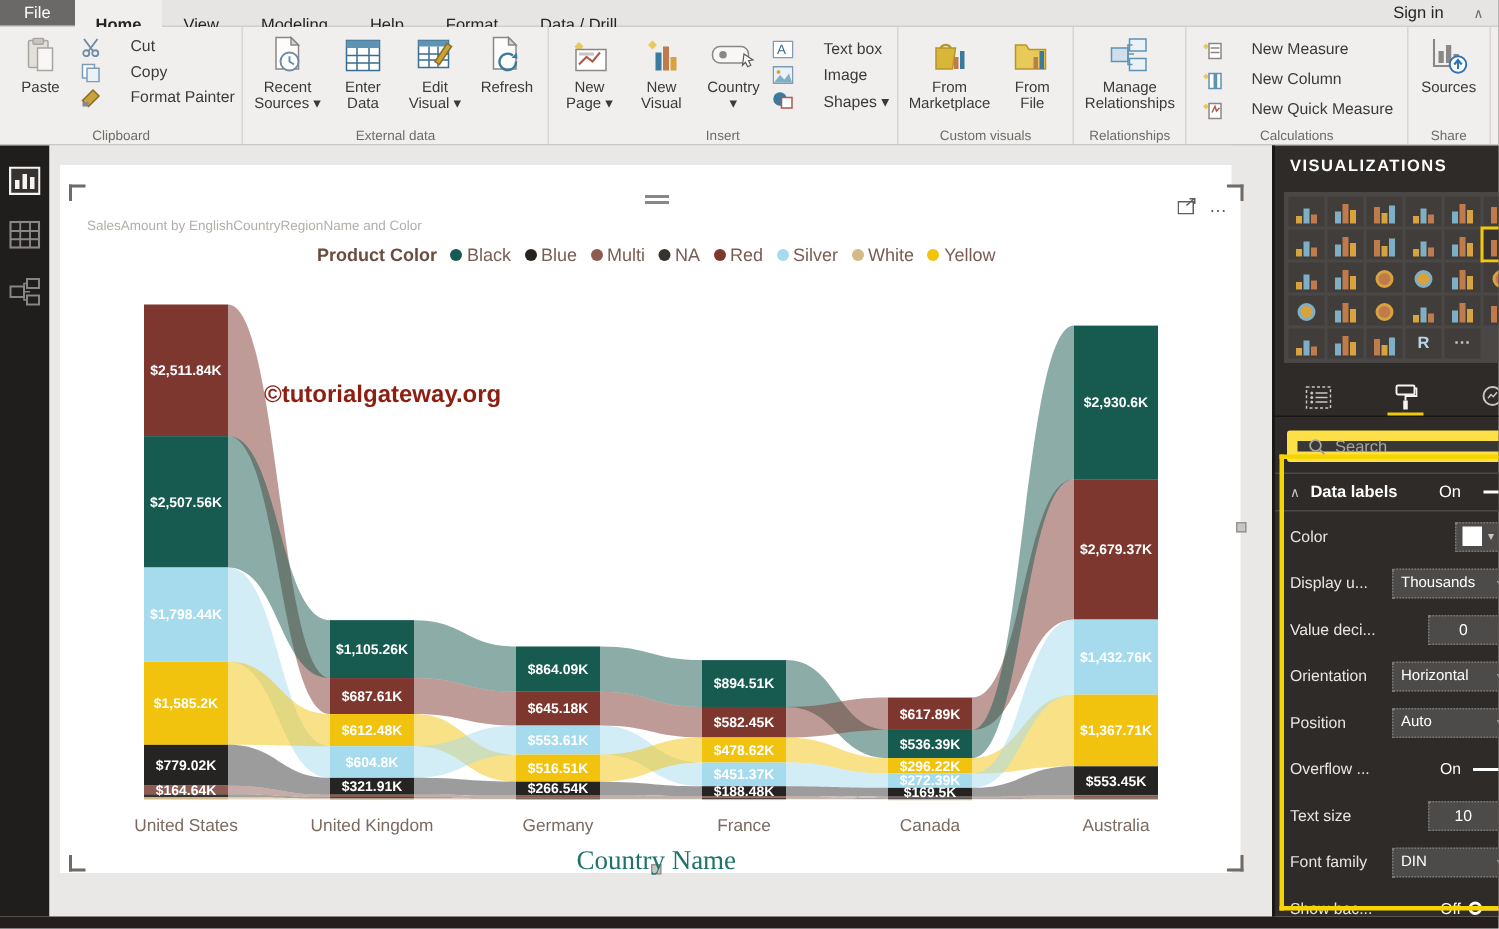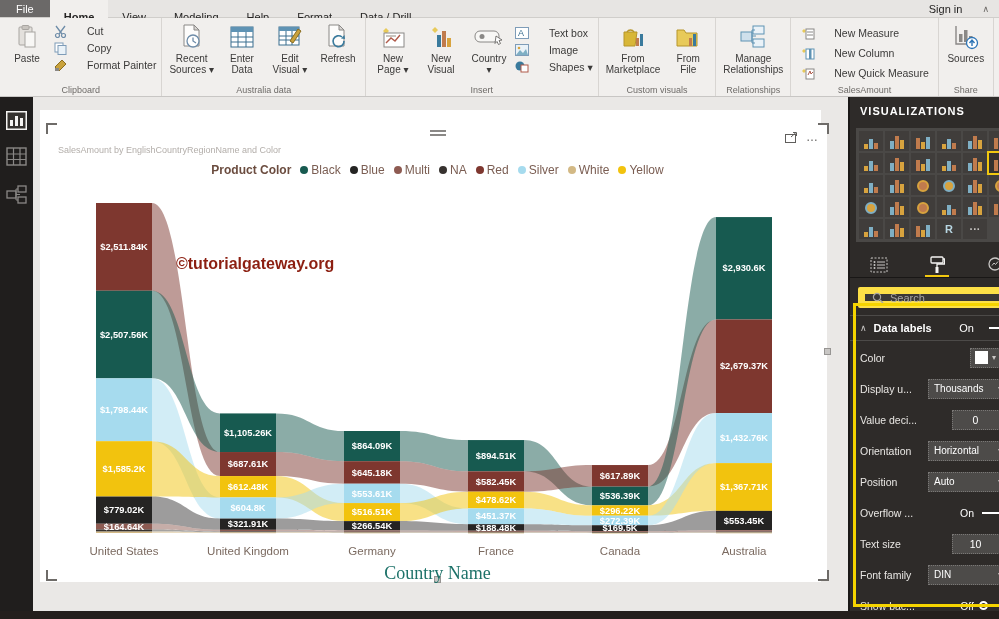--- a/index.html
+++ b/index.html
@@ -215,21 +215,21 @@
         <span class="ic">
           <svg width="22" height="26" viewBox="0 0 22 26">
               <path d="M2 1 h10 l5 5 v16 h-15 z" fill="#FDFCFB" stroke="#8A8886"></path>
               <path d="M12 1 l5 5 h-5 z" fill="#D8D5D2" stroke="#8A8886"></path>
               <path d="M15 13 a5.5 5.5 0 1 0 2 4" fill="none" stroke="#3A7A9C" stroke-width="1.6"></path>
               <path d="M17.5 11 l0.5 4 -4 -0.5 z" fill="#3A7A9C"></path>
             </svg>
         </span>
         <span class="lbl">Refresh</span>
       </div>
-      <div class="gname">Australia data</div>
+      <div class="gname">External data</div>
     </div>
 
     <div class="rgroup">
       <div class="rb-lg">
         <span class="ic">
           <svg width="26" height="24" viewBox="0 0 26 24">
               <path d="M3 6 l3-3 3 3 -3 3 z" fill="#E8CA5A"></path>
               <rect x="4" y="8" width="20" height="14" fill="#fff" stroke="#8A8886"></rect>
               <path d="M6 18 l5 -5 4 3 5 -6" stroke="#B05A4A" stroke-width="1.4" fill="none"></path>
               <rect x="6" y="10" width="10" height="2" fill="#C8C4BF"></rect>
@@ -363,21 +363,21 @@
           <span class="ic">
             <svg width="14" height="13" viewBox="0 0 14 13">
                 <path d="M1 4 l2-2 2 2 -2 2 z" fill="#E8CA5A"></path>
                 <rect x="5" y="2" width="8" height="10" fill="#fff" stroke="#8A8886"></rect>
                 <path d="M7 8 l2-4 1 3 2-2" stroke="#B05A4A" fill="none"></path>
               </svg>
           </span>
             <span>New Quick Measure</span>
         </div>
       </div>
-      <div class="gname">SalesAmount</div>
+      <div class="gname">Calculations</div>
     </div>
 
     <div class="rgroup">
       <div class="rb-lg">
         <span class="ic">
           <svg width="26" height="26" viewBox="0 0 26 26">
               <path d="M3 2 v18 h20" fill="none" stroke="#8A8886" stroke-width="1.4"></path>
               <rect x="6" y="10" width="3.5" height="8" fill="#8A8886"></rect>
               <rect x="11" y="6" width="3.5" height="12" fill="#8A8886"></rect>
               <rect x="16" y="12" width="3.5" height="6" fill="#8A8886"></rect>

